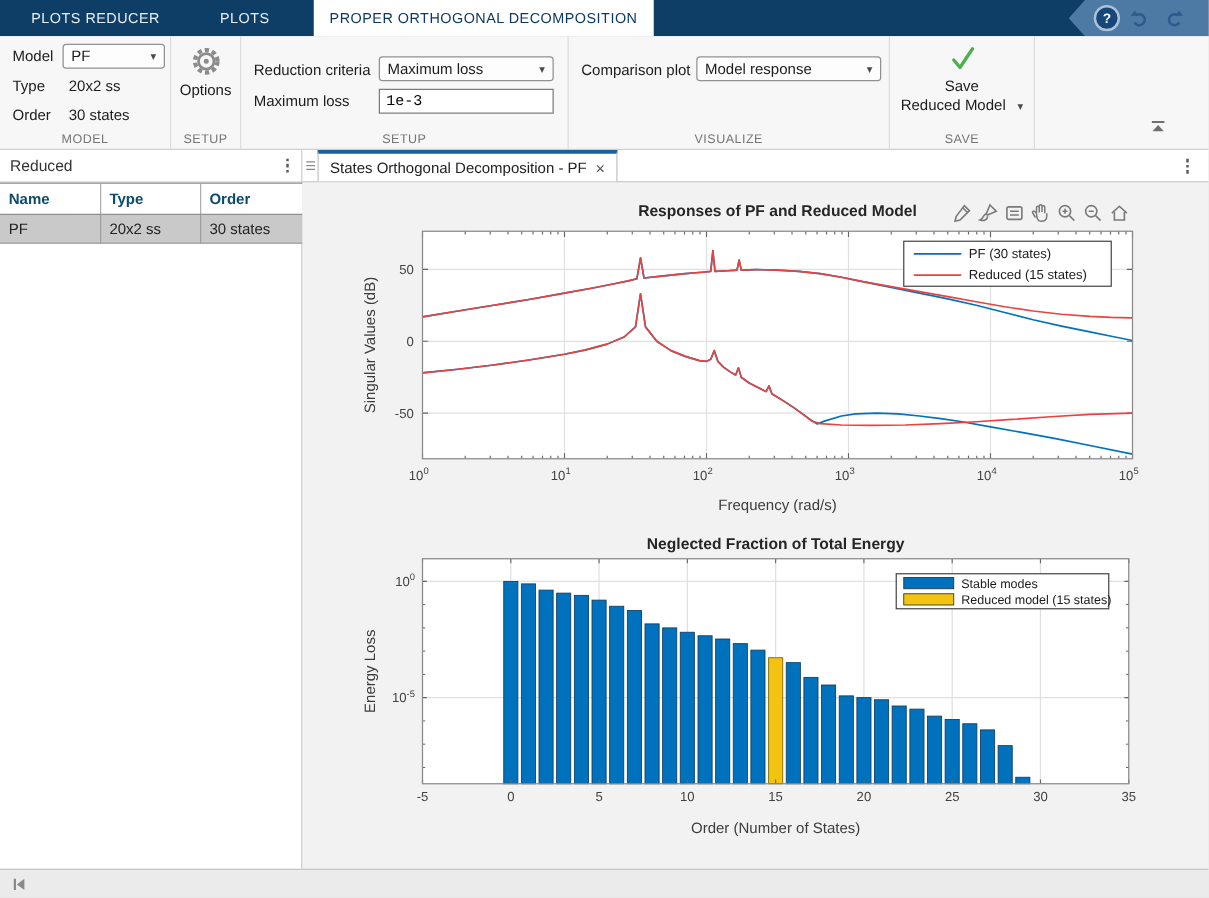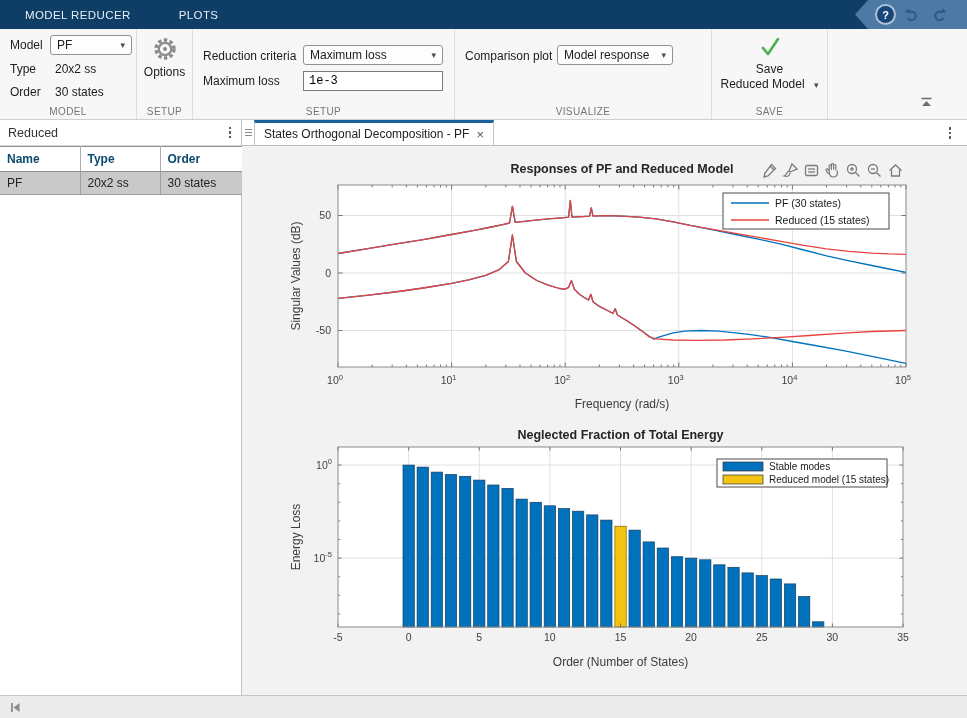--- a/index.html
+++ b/index.html
@@ -61,22 +61,23 @@
   
   .statusbar{position:absolute;left:0;top:695px;width:967px;height:23px;background:#ebebeb;border-top:1px solid #c6c6c6;box-sizing:border-box;}
   .statusbar .collapse-left{position:absolute;left:8px;top:4px;cursor:pointer;}
 </style>
 </head>
 <body>
 
 <div id="app">
 
   <div class="titlebar">
-    <div class="ts-tab first">MODEL REDUCER</div>
+    <div class="ts-tab first">PLOTS REDUCER</div>
     <div class="ts-tab gap">PLOTS</div>
+    <div class="ts-tab active">PROPER ORTHOGONAL DECOMPOSITION</div>
     <div class="qab">
       <div class="help-btn">?</div>
       <svg width="18" height="16" viewBox="0 0 18 16">
         <path d="M5.5 5.5 A4.4 4.4 0 1 1 4.6 11" fill="none" stroke="#2c5a8c" stroke-width="2"></path>
         <polygon points="1.5,5.5 8,5.5 4.8,1.5" fill="#2c5a8c"></polygon>
       </svg>
       <svg width="18" height="16" viewBox="0 0 18 16">
         <path d="M12.5 5.5 A4.4 4.4 0 1 0 13.4 11" fill="none" stroke="#2c5a8c" stroke-width="2"></path>
         <polygon points="16.5,5.5 10,5.5 13.2,1.5" fill="#2c5a8c"></polygon>
       </svg>
@@ -116,21 +117,21 @@
         <span class="sel-text">Maximum loss</span>
         <span class="caret">▾</span>
       </div>
       <div class="rlabel" style="left:10px;top:45px;">Maximum loss</div>
       <input class="rb-input" style="left: 110px; top: 42px; width: 133px;" value="1e-3">
       <div class="caption">SETUP</div>
     </div>
 
     <div class="rsec" style="left:455px;width:257px;">
       <div class="rlabel" style="left:10px;top:20px;">Comparison plot</div>
-      <div class="rb-select" style="left:102px;top:16px;width:116px;">
+      <div class="rb-select" style="left:102px;top:16px;width:148px;">
         <span class="sel-text">Model response</span>
         <span class="caret">▾</span>
       </div>
       <div class="caption">VISUALIZE</div>
     </div>
 
     <div class="rsec" style="left:712px;width:116px;">
       <div class="icon-btn-col" style="left:0;right:0;top:6px;">
         <svg width="26" height="24" viewBox="0 0 26 24">
           <polyline points="6,13 11,19 21,4" fill="none" stroke="#4caf50" stroke-width="2.6" stroke-linecap="round" stroke-linejoin="round"></polyline>

